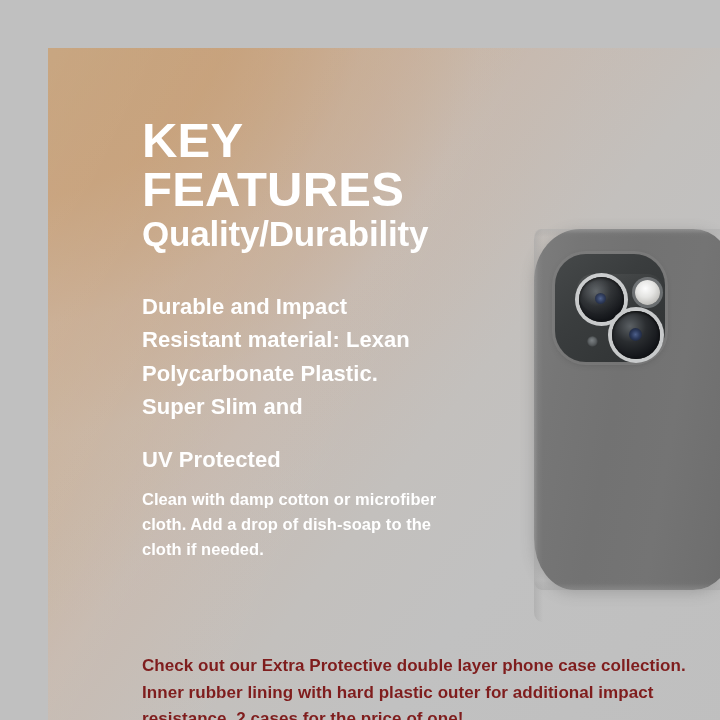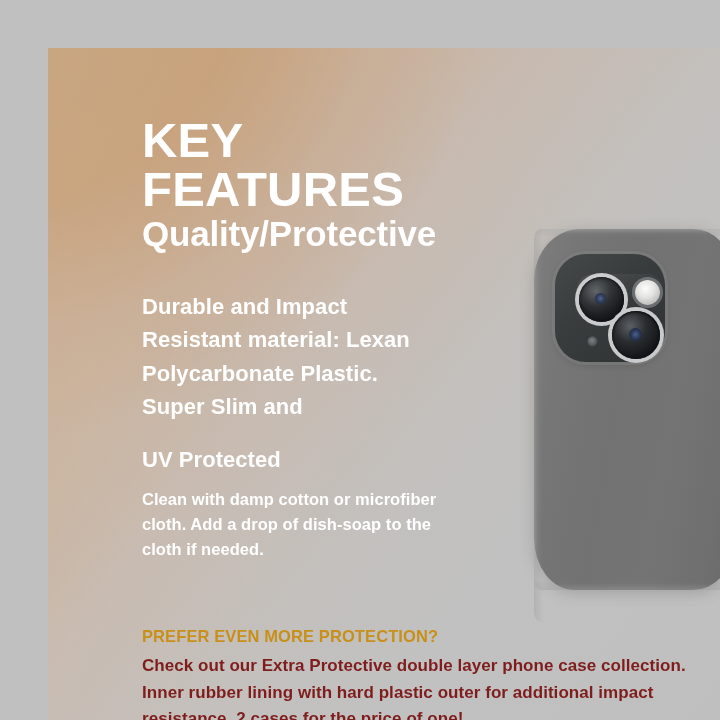--- a/index.html
+++ b/index.html
@@ -144,23 +144,22 @@
     <div class="lens" id="lens-ultrawide"></div>
     <div id="camera-flash"></div>
     <div id="camera-microphone"></div>
     <div class="cam-gloss"></div>
   </div>
 </div>
 
 <div id="content">
   <h1 id="page-title">KEY FEATURES</h1>
 
-  <h2 id="section-heading">Quality/Protective</h2>
+  <h2 id="section-heading">Quality/Durability</h2>
 
   <p class="feature-text" id="feature-material">Durable and Impact Resistant material: Lexan Polycarbonate Plastic.</p>
   <p class="feature-text" id="feature-uv">UV Protected</p>
   <p class="feature-text" id="feature-slim">Super Slim and</p>
 
   <p id="care-instructions">Clean with damp cotton or microfiber cloth. Add a drop of dish-soap to the cloth if needed.</p>
 
-  <p id="promo-heading">PREFER EVEN MORE PROTECTION?</p>
   <p id="promo-body">Check out our Extra Protective double layer phone case collection. Inner rubber lining with hard plastic outer for additional impact resistance. 2 cases for the price of one!</p>
 </div>
 
 </body></html>

